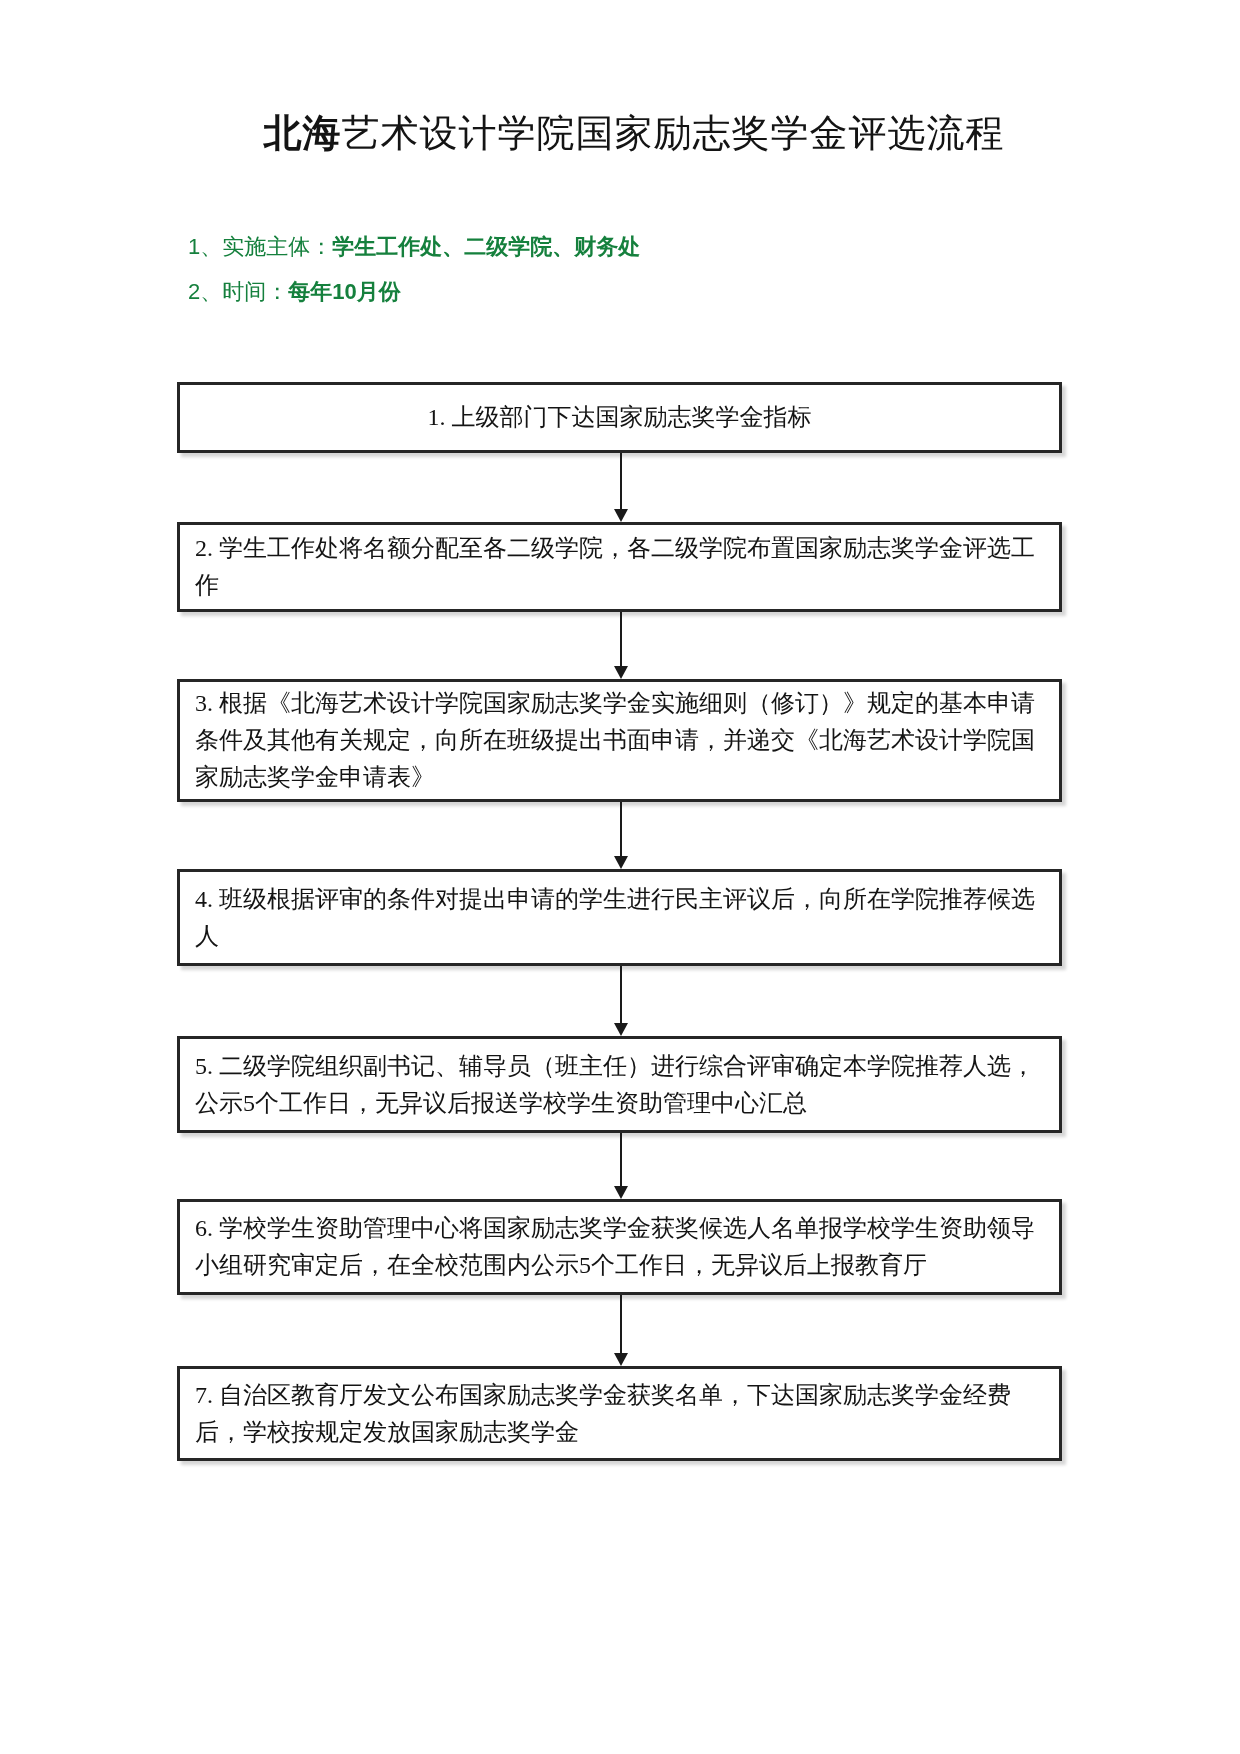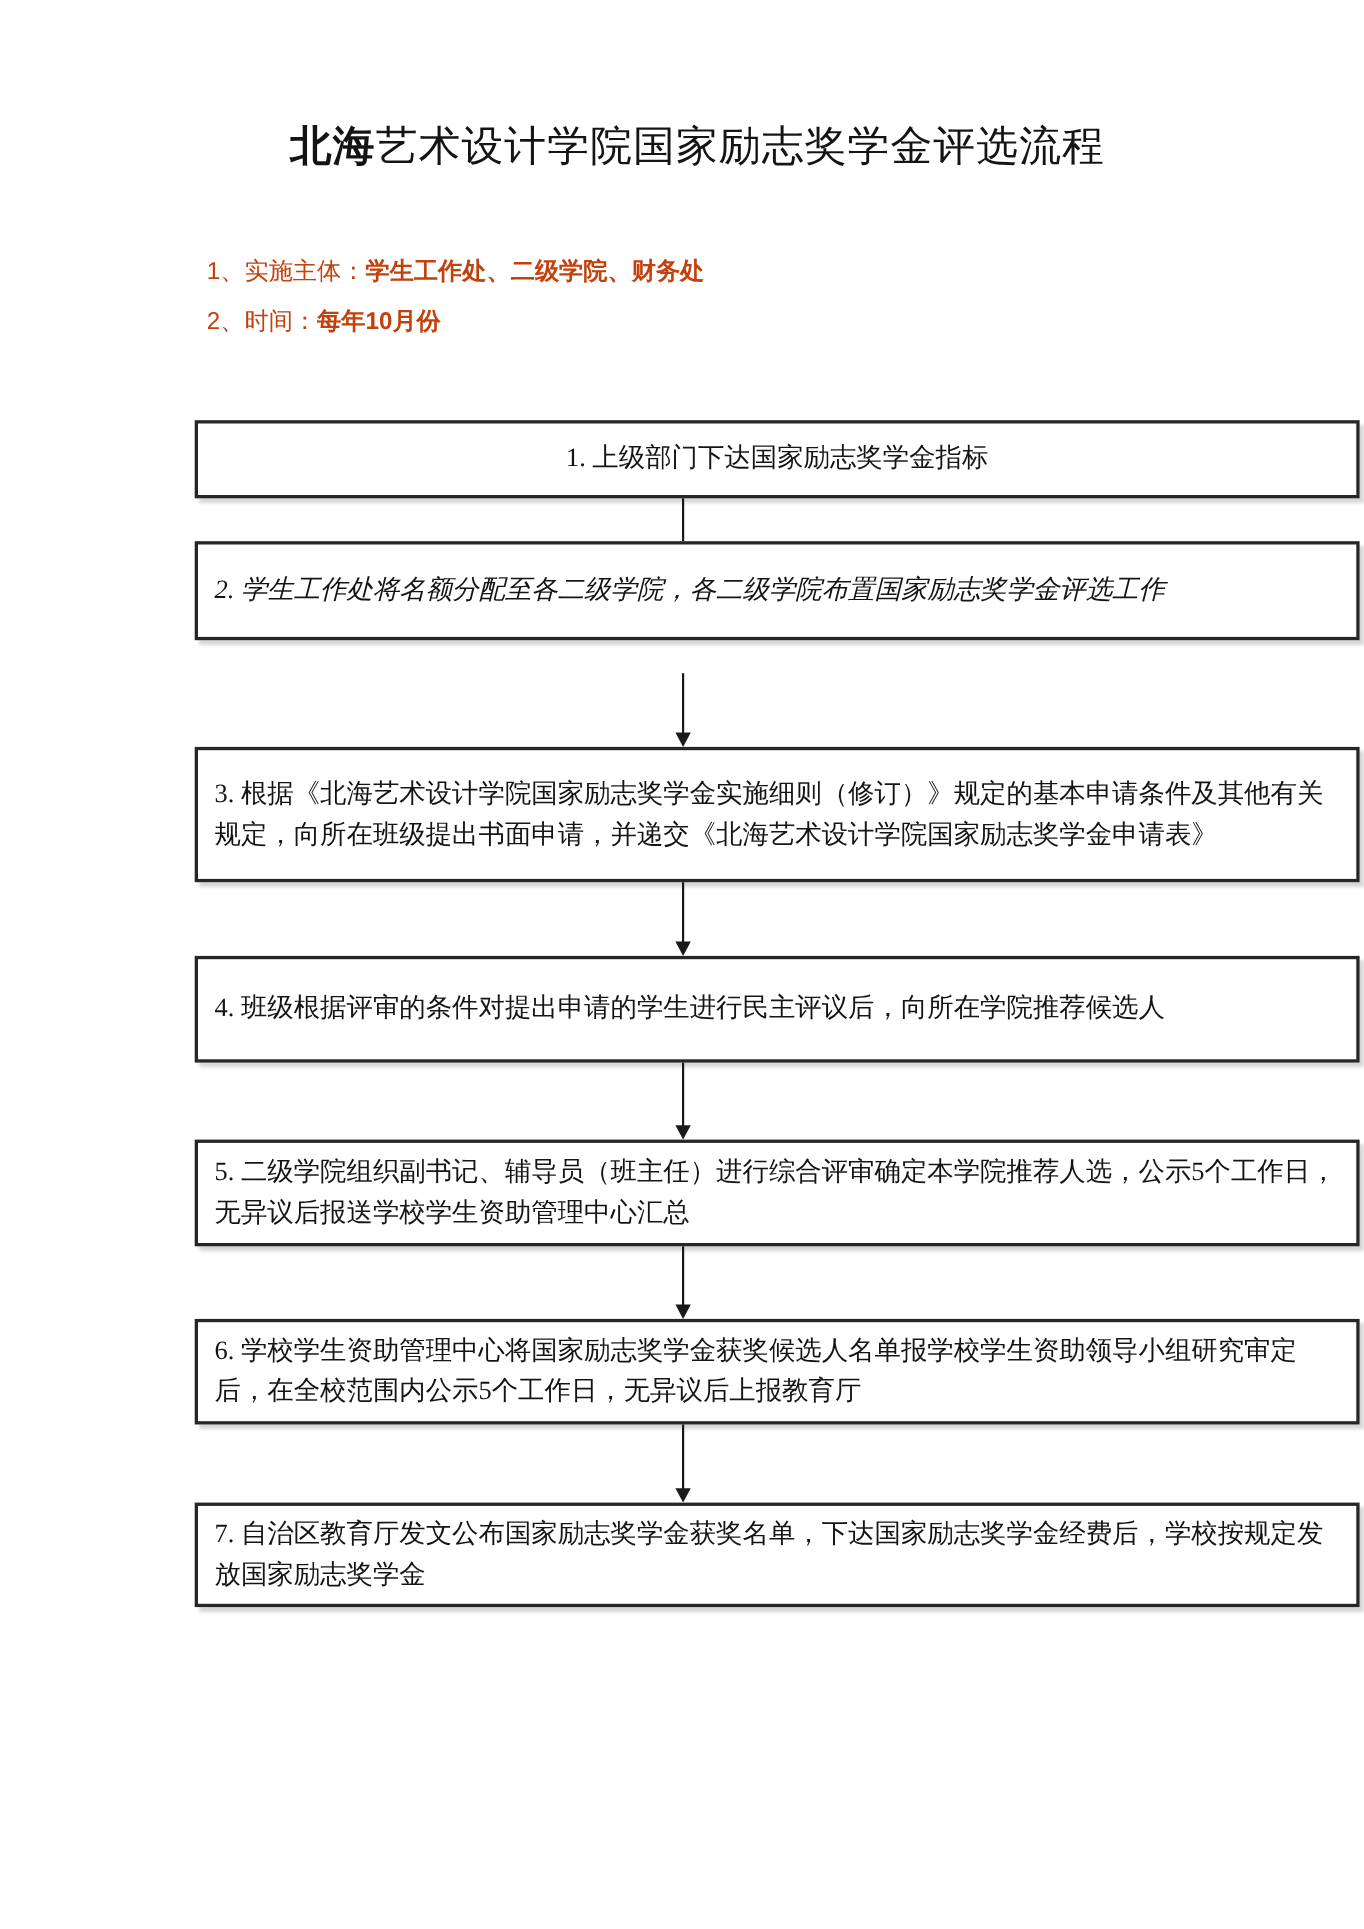--- a/index.html
+++ b/index.html
@@ -32,46 +32,46 @@
   }
   .doc-title .title-strong { font-weight: 700; }
 
   
   .intro-line {
     position: absolute;
     left: 188px;
     font-family: "Liberation Sans", sans-serif;
     font-size: 22px;
     line-height: 30px;
-    color: #c2410c;
+    color: #15803d;
     font-weight: 400;
   }
   .intro-line.line-1 { top: 232px; }
   .intro-line.line-2 { top: 277px; text-align: center; }
   .intro-line .intro-strong { font-weight: 700; }
 
   
   .flow-box {
     position: absolute;
     left: 177px;
-    width: 1059px;
+    width: 885px;
     border: 3px solid #262626;
     background: #ffffff;
     box-shadow: 4px 4px 3px rgba(0,0,0,0.16);
     font-family: "Liberation Serif", serif;
     font-size: 24px;
     line-height: 37px;
     color: #141414;
     padding: 10px 15px;
     display: flex;
     align-items: center;
   }
   .flow-box.centered { justify-content: center; text-align: center; }
   .box-1 { top: 382px;  height: 71px;  }
-  .box-2 { top: 492px;  height: 90px; font-style: italic;  }
+  .box-2 { top: 522px;  height: 90px;  }
   .box-3 { top: 679px;  height: 123px; }
   .box-4 { top: 869px;  height: 97px; align-items: center;  }
   .box-5 { top: 1036px; height: 97px;  }
   .box-6 { top: 1199px; height: 96px;  }
   .box-7 { top: 1366px; height: 95px;  }
 
   
   .flow-arrow {
     position: absolute;
     left: 613px;

